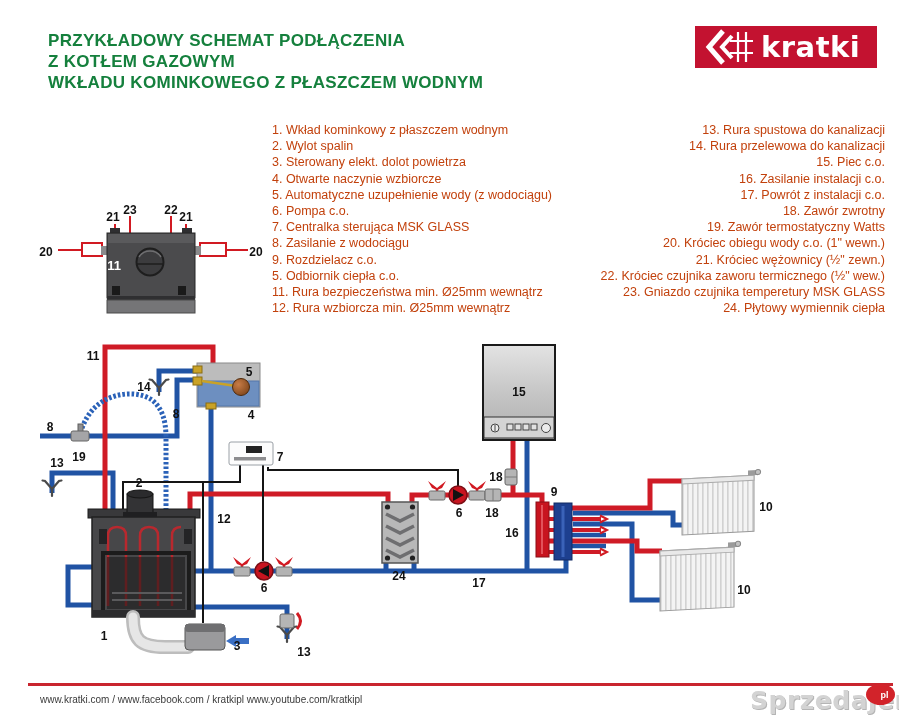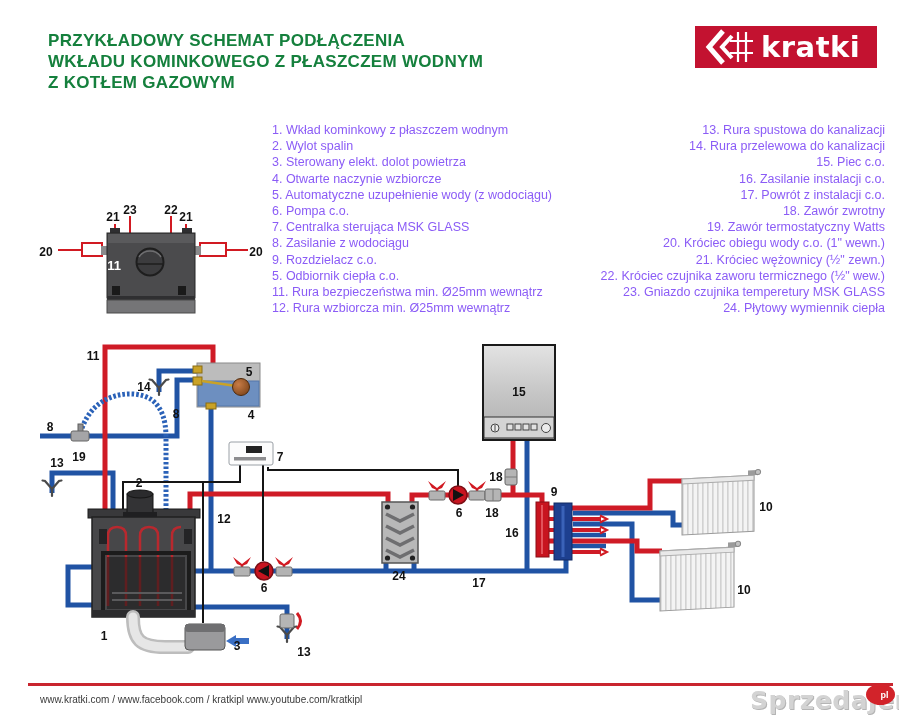--- a/index.html
+++ b/index.html
@@ -8,21 +8,21 @@
   .abs{position:absolute;}
   
   #title{left:48px;top:30px;font-weight:bold;font-size:17px;line-height:21px;
          letter-spacing:.3px;color:#15803d;white-space:nowrap;}
   
   #logo{left:695px;top:26px;width:182px;height:42px;background:#c31230;
         display:flex;align-items:center;padding:0 8px;box-sizing:border-box;}
   #logo .brand{color:#fff;font-weight:800;font-size:29px;letter-spacing:.5px;
         font-family:"DejaVu Sans","Liberation Sans",sans-serif;margin-left:6px;}
   
-  ul.legend{list-style:none;margin:0;padding:0;font-size:12.5px;line-height:16.2px;color:#8b5cf6;}
+  ul.legend{list-style:none;margin:0;padding:0;font-size:12.5px;line-height:16.2px;color:#c2410c;}
   ul.legend li{padding-left:24px;text-indent:-24px;}
   #legend-left{left:272px;top:122px;width:305px;}
   #legend-right{left:585px;top:122px;width:300px;text-align:right;}
   
   #footer-line{left:28px;top:683px;width:865px;height:3px;background:#c9252e;}
   #footer-links{left:40px;top:694px;font-size:10px;color:#3a3a3a;}
   #watermark{left:750px;top:686px;font-weight:800;font-size:25px;color:#d3d3d3;
              letter-spacing:.5px;text-shadow:1px 1px 0 #b5b5b5;
              font-family:"DejaVu Sans","Liberation Sans",sans-serif;}
   #wm-badge{left:866px;top:684px;width:21px;height:21px;border-radius:50%;
@@ -280,22 +280,22 @@
       <text x="512" y="537" class="lbl">16</text>
       <text x="479" y="587" class="lbl">17</text>
       <text x="554" y="496" class="lbl">9</text>
       <text x="766" y="511" class="lbl">10</text>
       <text x="744" y="594" class="lbl">10</text>
     </g>
 </svg>
 
 <div id="title" class="abs">
   <div>PRZYKŁADOWY SCHEMAT PODŁĄCZENIA</div>
+  <div>Z KOTŁEM GAZOWYM</div>
   <div>WKŁADU KOMINKOWEGO Z PŁASZCZEM WODNYM</div>
-  <div>Z KOTŁEM GAZOWYM</div>
 </div>
 
 <div id="logo" class="abs">
   <svg width="52" height="38" viewBox="0 0 52 38">
     <path d="M20,3 L6,19 L20,35" stroke="#fff" stroke-width="5" fill="none"></path>
     <path d="M29,8 L19,19 L29,30" stroke="#fff" stroke-width="4" fill="none"></path>
     <path d="M35,4 V34 M43,4 V34 M27,13 H50 M27,25 H50" stroke="#fff" stroke-width="2.2" fill="none"></path>
   </svg>
   <span class="brand">kratki</span>
 </div>

